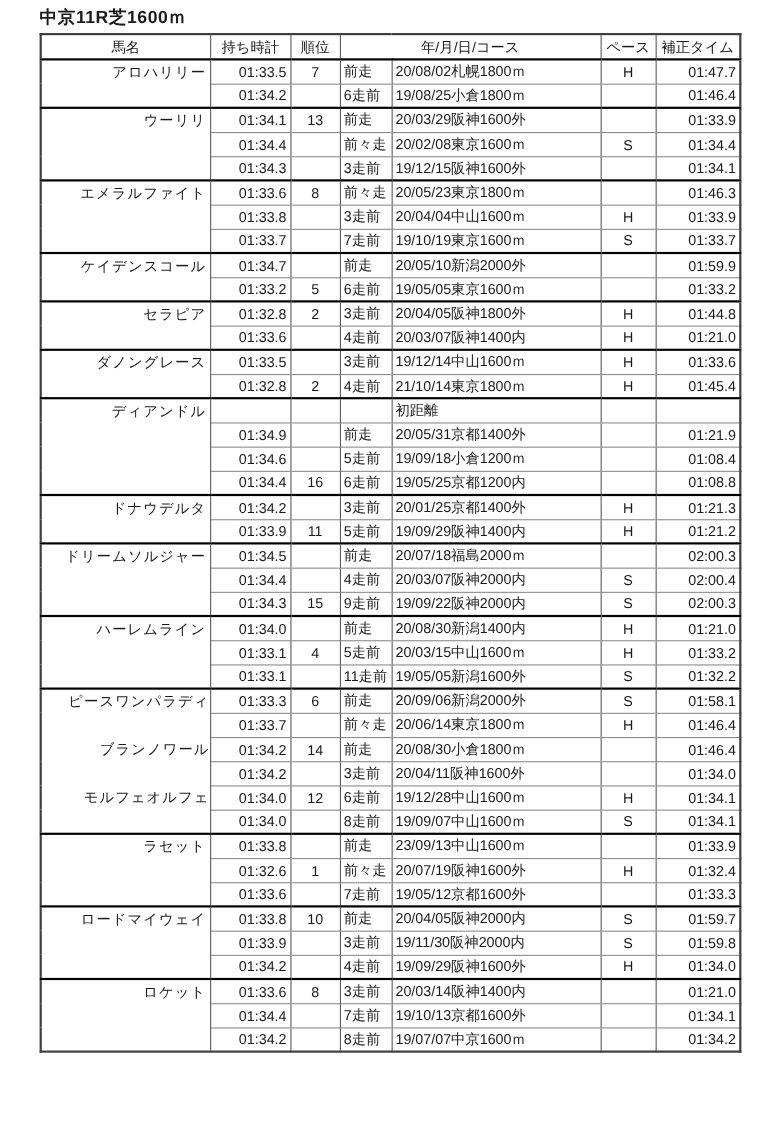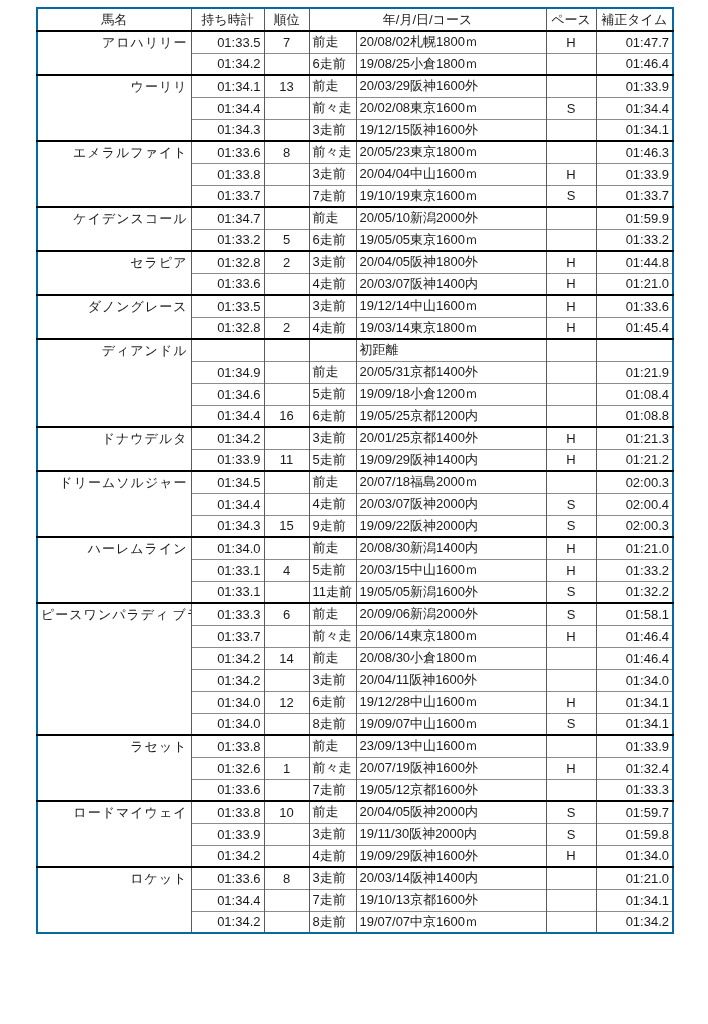--- a/index.html
+++ b/index.html
@@ -15,21 +15,21 @@
     font-size: 16px;
     font-weight: bold;
     line-height: 19px;
     margin-bottom: 4px;
     letter-spacing: 0.5px;
   }
   table.race-table {
     border-collapse: collapse;
     table-layout: fixed;
     width: 636px;
-    border: 2px solid #0369a1;
+    border: 2px solid #404040;
     background: #ffffff;
   }
   th, td {
     font-size: 13px;
     font-weight: normal;
     height: 22px;
     padding: 0 3px;
     border-left: 1px solid #5a5a5a;
     border-right: 1px solid #5a5a5a;
     white-space: nowrap;
@@ -47,32 +47,33 @@
     vertical-align: top;
     line-height: 22px;
     letter-spacing: 1px;
     text-align: right;
     padding-left: 3px;
     position: relative;
   }
   td.name-cell.merged { padding: 0; }
   .merge-stack {
     position: absolute; top: 0; left: 0; right: 0; bottom: 0;
-    display: flex; flex-direction: row; border-radius: 10px;
+    display: flex; flex-direction: column; border-radius: 10px;
   }
   .stack-name { line-height: 22px; padding-left: 3px; letter-spacing: 1px; }
   td.time, td.adj { text-align: right; padding-right: 3px; }
   td.rank, td.pace { text-align: center; }
   td.run { text-align: left; }
   td.course { text-align: left; }
 </style>
 </head>
 <body>
 
 <div class="page">
+  <div class="title">中京11R芝1600ｍ</div>
   <table class="race-table">
     <colgroup>
       <col style="width:154px">
       <col style="width:73px">
       <col style="width:45px">
       <col style="width:47px">
       <col style="width:190px">
       <col style="width:50px">
       <col style="width:77px">
     </colgroup>
@@ -194,21 +195,21 @@
           <td class="rank"></td>
           <td class="run">3走前</td>
           <td class="course">19/12/14中山1600ｍ</td>
           <td class="pace">H</td>
           <td class="adj">01:33.6</td>
         </tr>
         <tr class="row-cont">
           <td class="time">01:32.8</td>
           <td class="rank">2</td>
           <td class="run">4走前</td>
-          <td class="course">19/03/14東京1800ｍ</td>
+          <td class="course">21/10/14東京1800ｍ</td>
           <td class="pace">H</td>
           <td class="adj">01:45.4</td>
         </tr>
         <tr class="group-start">
           <td class="name-cell" rowspan="4">ディアンドル</td>
           <td class="time"></td>
           <td class="rank"></td>
           <td class="run"></td>
           <td class="course">初距離</td>
           <td class="pace"></td>

